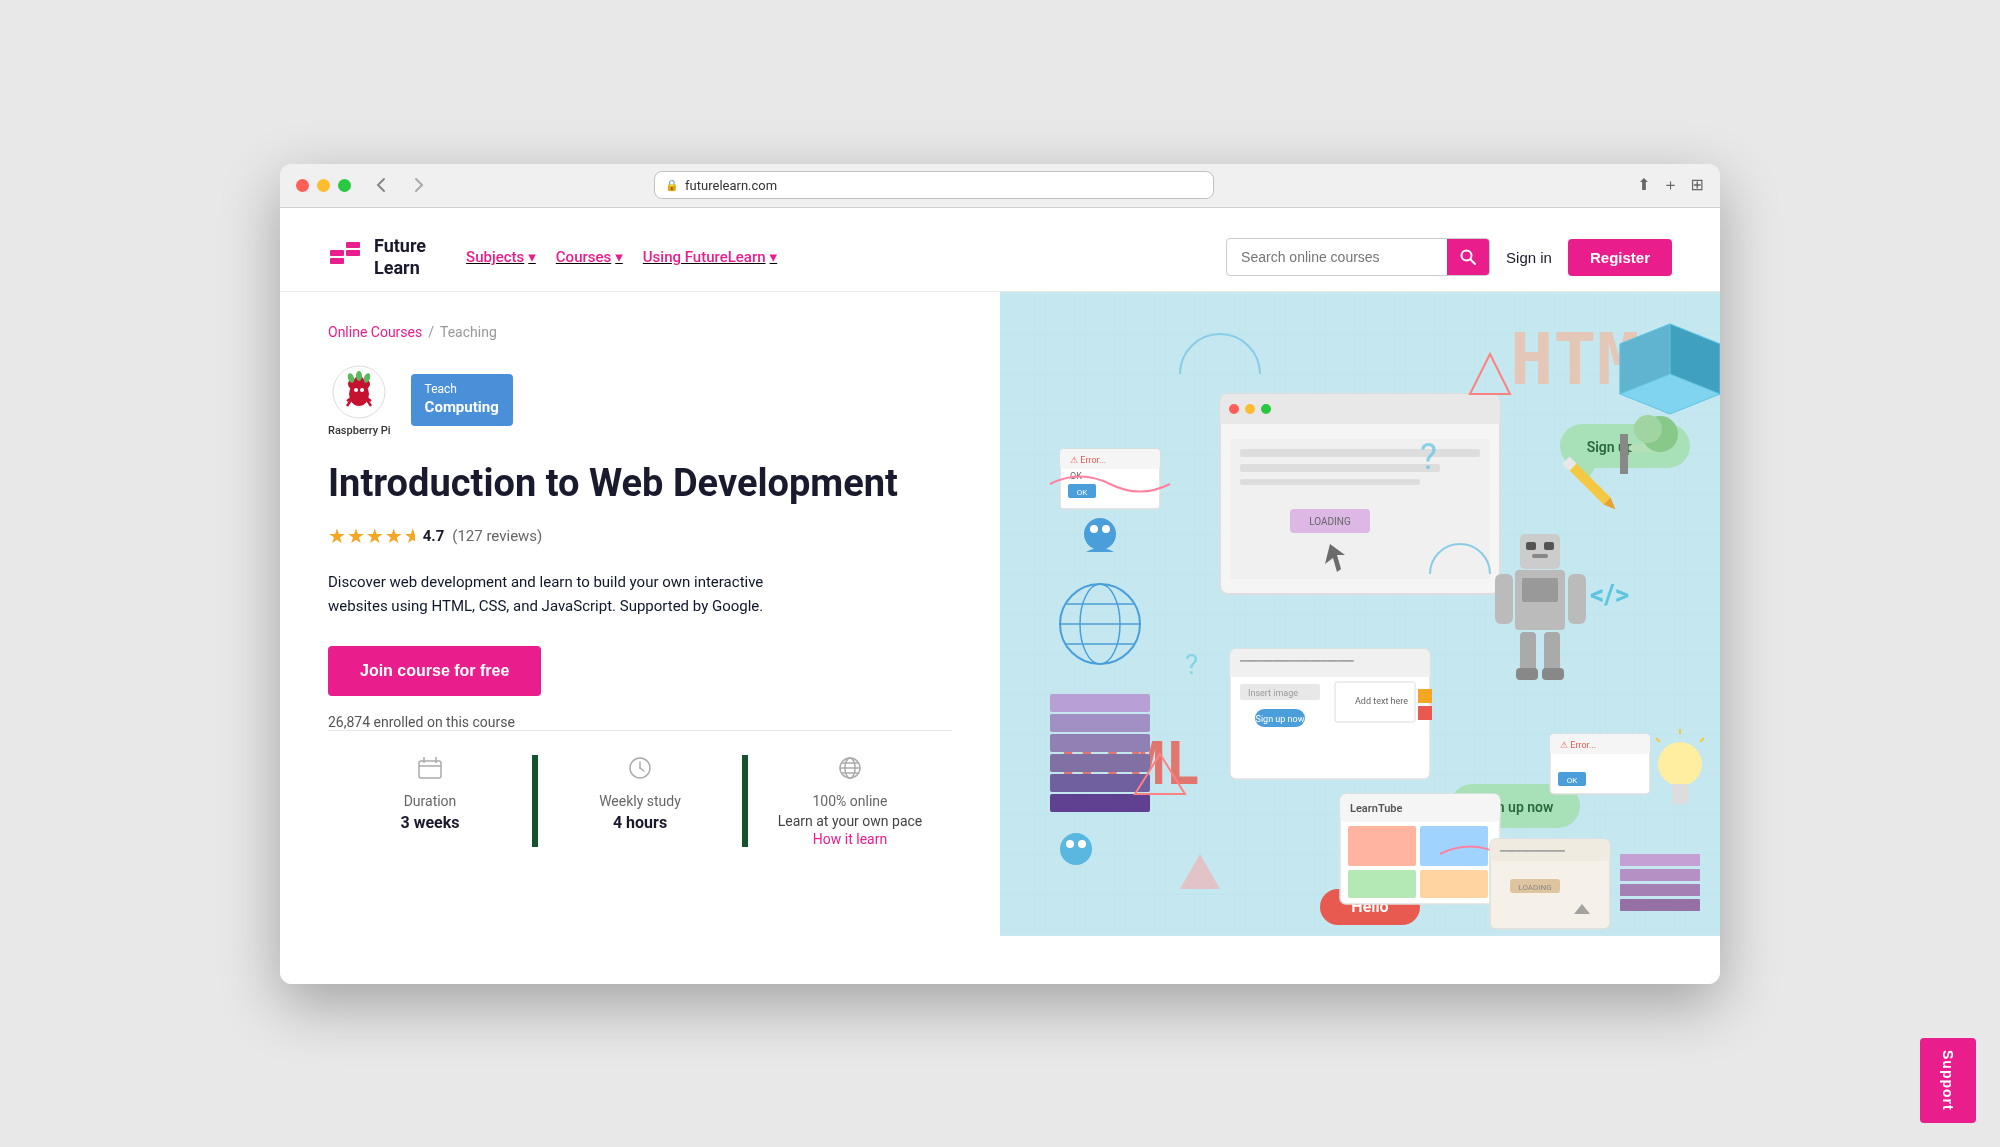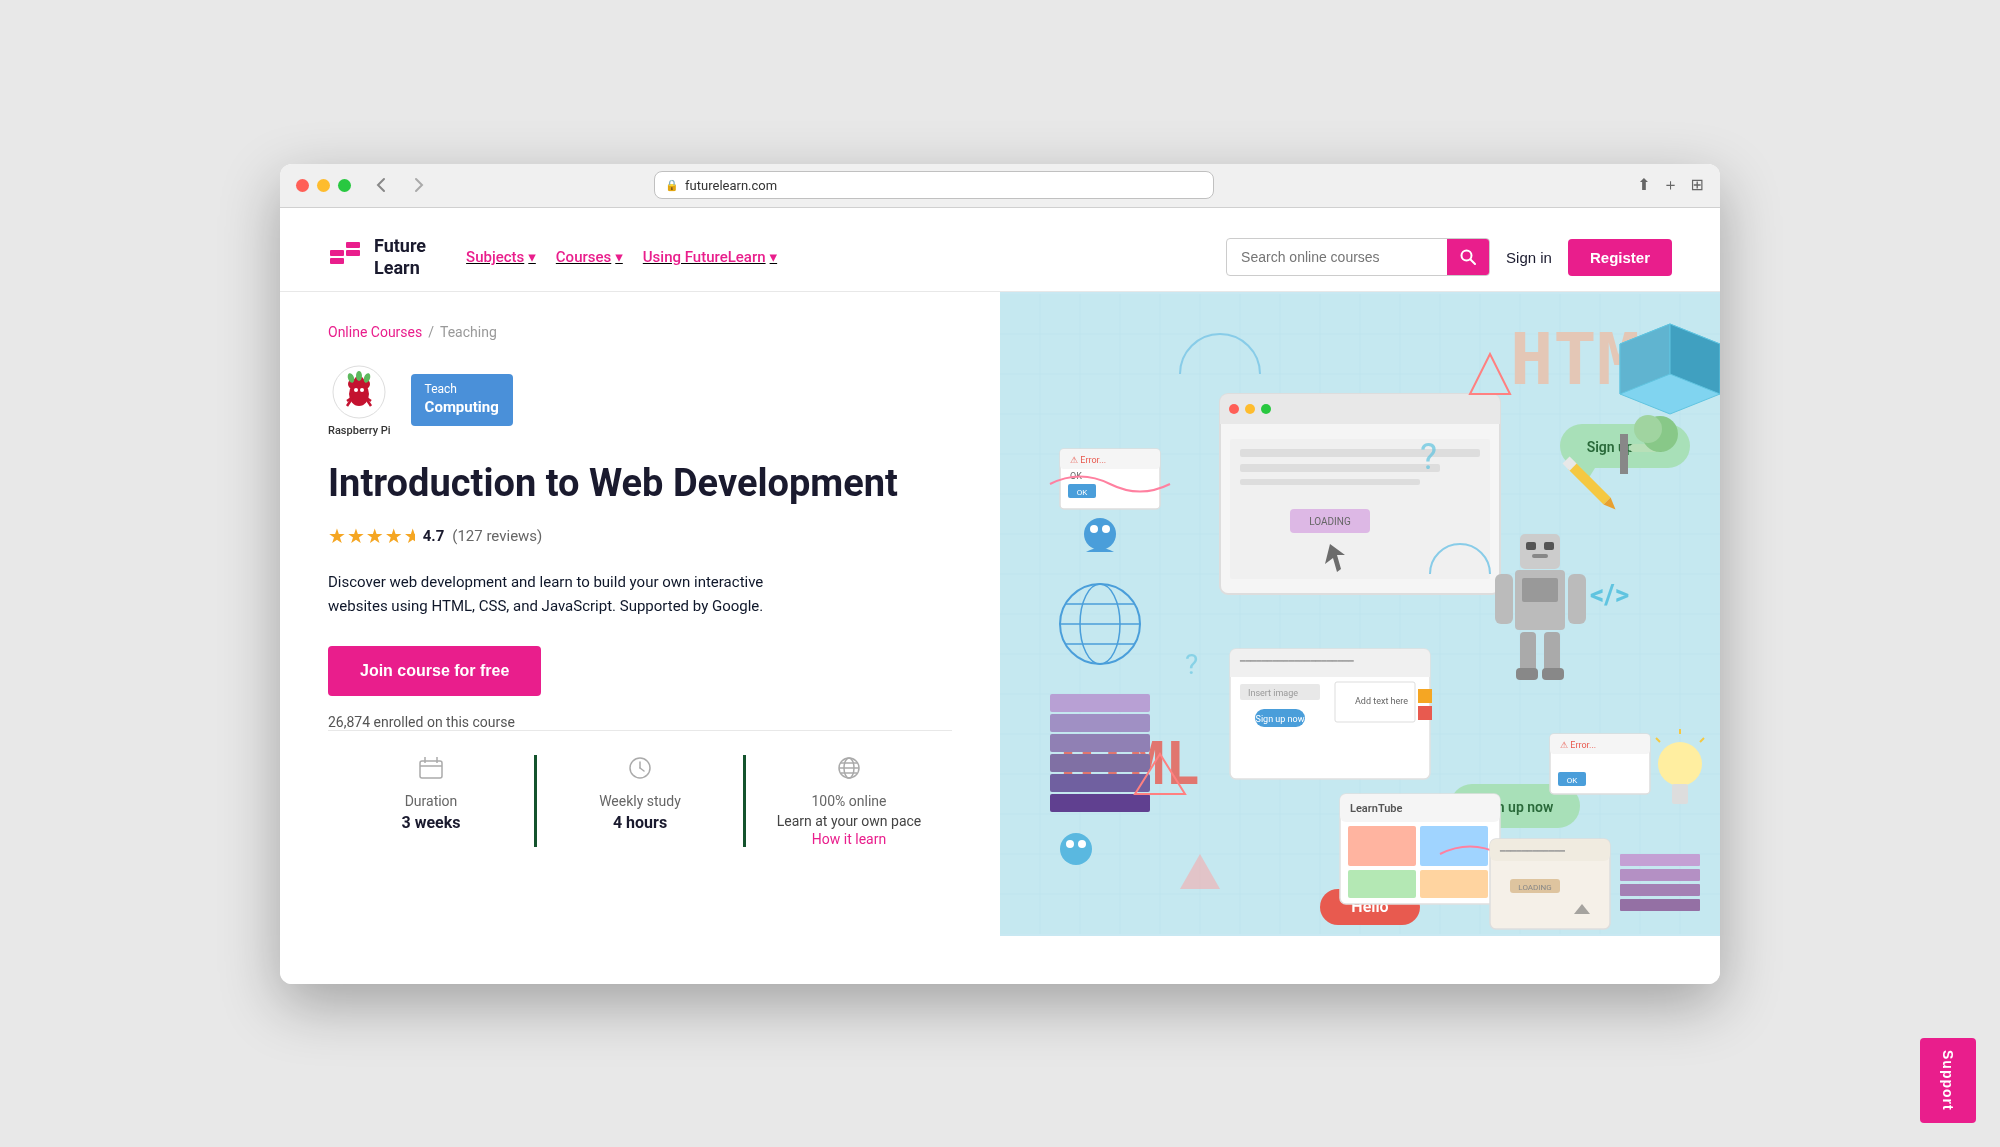--- a/index.html
+++ b/index.html
@@ -279,21 +279,21 @@
       display: flex;
       border-top: 1px solid #e8e8e8;
       padding: 24px 0 0;
     }
     .stat-item {
       flex: 1;
       display: flex;
       flex-direction: column;
       align-items: center;
       padding: 0 20px;
-      border-right: 3px solid #14532d;
+      border-right: 6px solid #14532d;
     }
     .stat-item:last-child { border-right: none; }
     .stat-icon {
       font-size: 24px;
       color: #aaa;
       margin-bottom: 6px;
     }
     .stat-label {
       font-size: 14px;
       color: #666;

